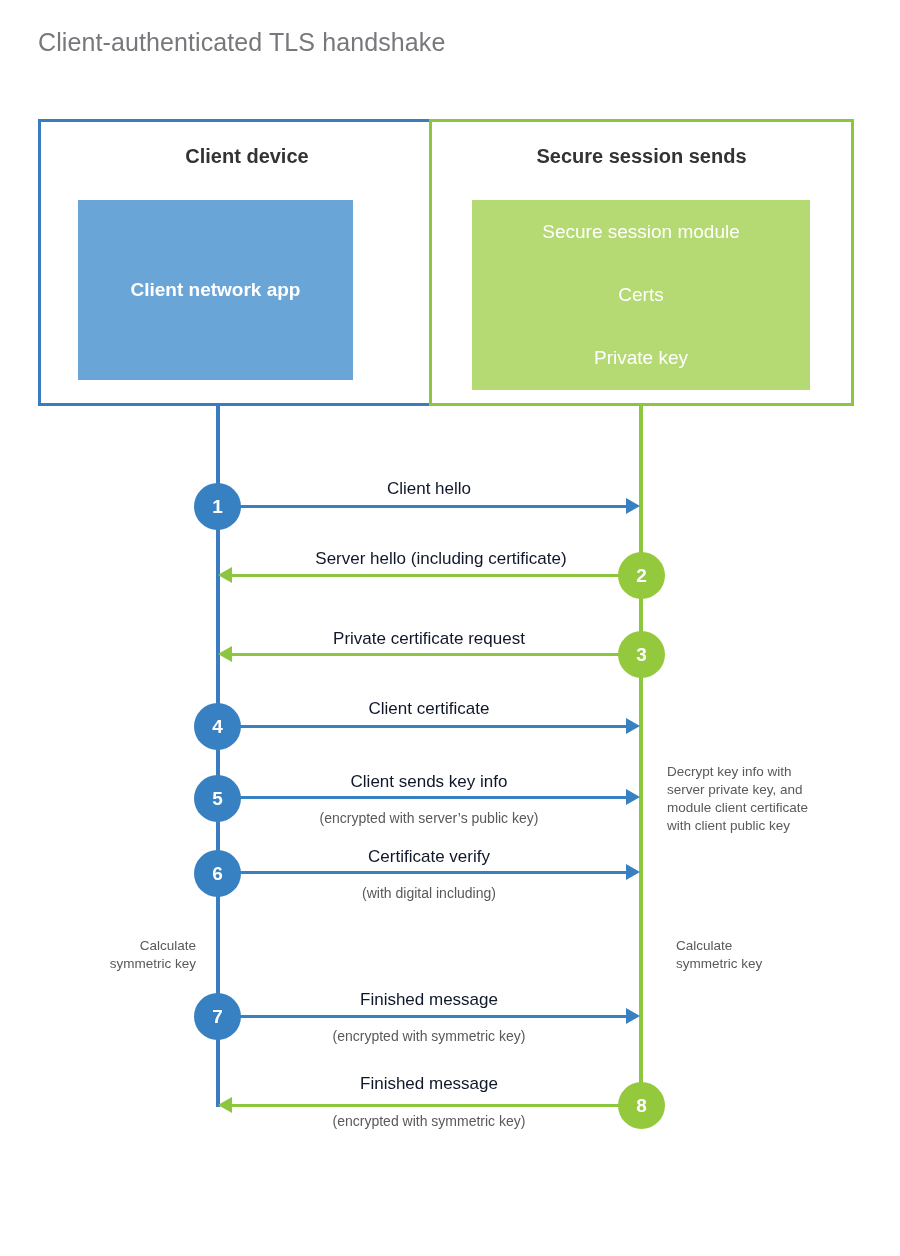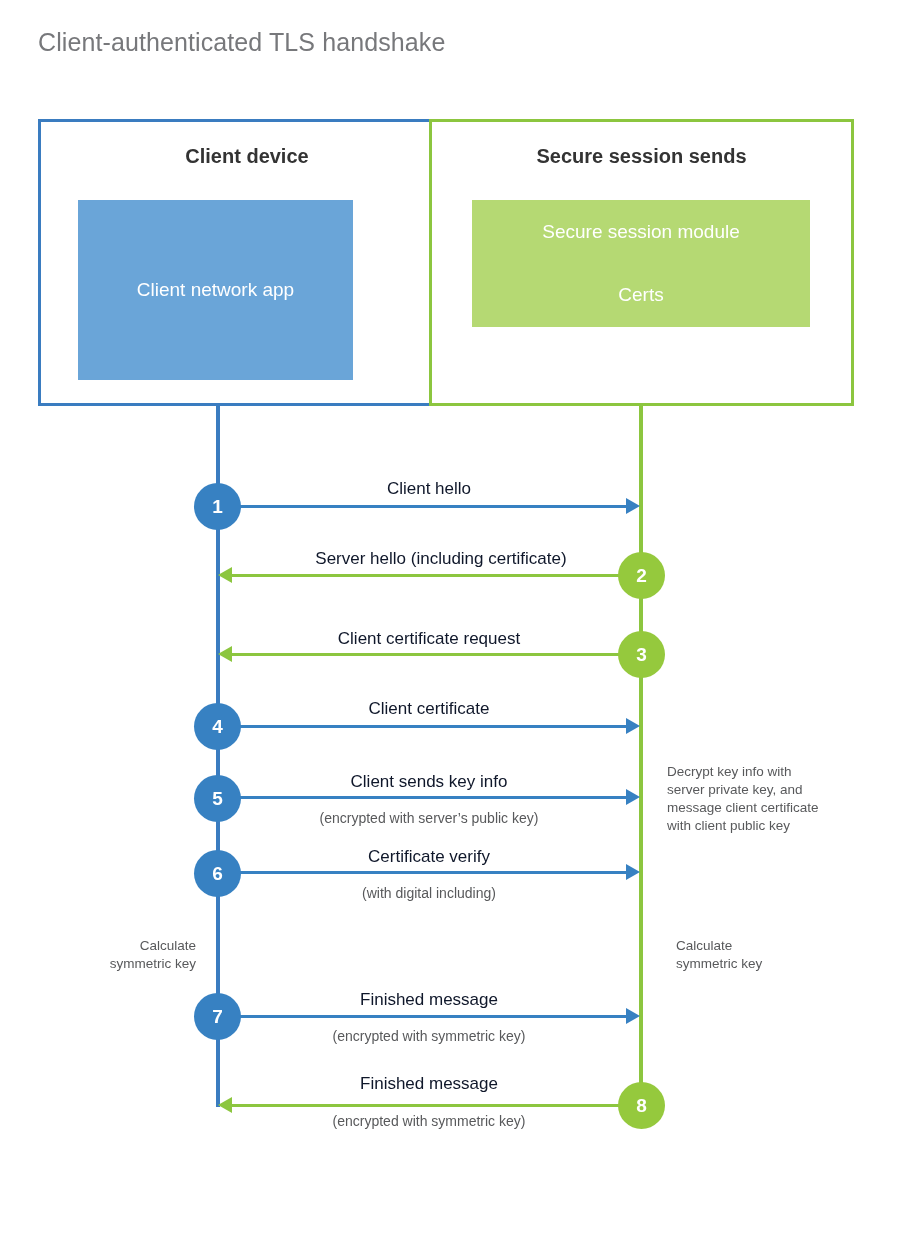--- a/index.html
+++ b/index.html
@@ -58,20 +58,21 @@
     width: 275px; height: 180px;
     background: #6aa5d8;
     color: #ffffff;
     font-size: 19px;
     line-height: 26px;
     text-align: right;
     display: flex;
     align-items: center;
     justify-content: center;
     padding: 0 0;
+    font-weight: bold;
   }
 
   
   .server-bar {
     position: absolute;
     left: 40px;
     width: 338px;
     height: 64px;
     background: #b5d973;
     color: #ffffff;
@@ -185,36 +186,37 @@
 
 <div class="actor-box" id="client-box">
   <div class="actor-title">Client device</div>
   <div id="client-app-block">Client network app</div>
 </div>
 
 <div class="actor-box" id="server-box">
   <div class="actor-title">Secure session sends</div>
   <div class="server-bar" id="server-bar-0">Secure session module</div>
   <div class="server-bar" id="server-bar-1">Certs</div>
+  <div class="server-bar" id="server-bar-2">Private key</div>
 </div>
 
 <div class="lifeline" id="client-lifeline"></div>
 <div class="lifeline" id="server-lifeline"></div>
 
 <div class="msg-label" style="left:218px; top:479px; width:422px;">Client hello</div>
 <div class="arrow-line blue" style="left:218px; top:505px; width:408px;"></div>
 <div class="arrow-head right blue" style="left:626px; top:498px;"></div>
 <div class="step-circle blue" style="left:194px; top:483px;">1</div>
 
 <div class="msg-label" style="left:230px; top:549px; width:422px;">Server hello (including certificate)</div>
 <div class="arrow-line green" style="left:232px; top:574px; width:408px;"></div>
 <div class="arrow-head left green" style="left:218px; top:567px;"></div>
 <div class="step-circle green" style="left:618px; top:552px;">2</div>
 
-<div class="msg-label" style="left:218px; top:629px; width:422px;">Client certificate request</div>
+<div class="msg-label" style="left:218px; top:629px; width:422px;">Private certificate request</div>
 <div class="arrow-line green" style="left:232px; top:653px; width:408px;"></div>
 <div class="arrow-head left green" style="left:218px; top:646px;"></div>
 <div class="step-circle green" style="left:618px; top:631px;">3</div>
 
 <div class="msg-label" style="left:218px; top:699px; width:422px;">Client certificate</div>
 <div class="arrow-line blue" style="left:218px; top:725px; width:408px;"></div>
 <div class="arrow-head right blue" style="left:626px; top:718px;"></div>
 <div class="step-circle blue" style="left:194px; top:703px;">4</div>
 
 <div class="msg-label" style="left:218px; top:772px; width:422px;">Client sends key info</div>
@@ -225,21 +227,21 @@
 
 <div class="msg-label" style="left:218px; top:847px; width:422px;">Certificate verify</div>
 <div class="arrow-line blue" style="left:218px; top:871px; width:408px;"></div>
 <div class="arrow-head right blue" style="left:626px; top:864px;"></div>
 <div class="step-circle blue" style="left:194px; top:850px;">6</div>
 <div class="msg-sublabel" style="left:218px; top:885px; width:422px;">(with digital including)</div>
 
 <div class="side-note" id="note-server-decrypt">
   <span class="note-line">Decrypt key info with</span>
   <span class="note-line">server private key, and</span>
-  <span class="note-line">message client certificate</span>
+  <span class="note-line">module client certificate</span>
   <span class="note-line">with client public key</span>
 </div>
 
 <div class="side-note" id="note-client-symkey">
   <span class="note-line">Calculate</span>
   <span class="note-line">symmetric key</span>
 </div>
 
 <div class="side-note" id="note-server-symkey">
   <span class="note-line">Calculate</span>

